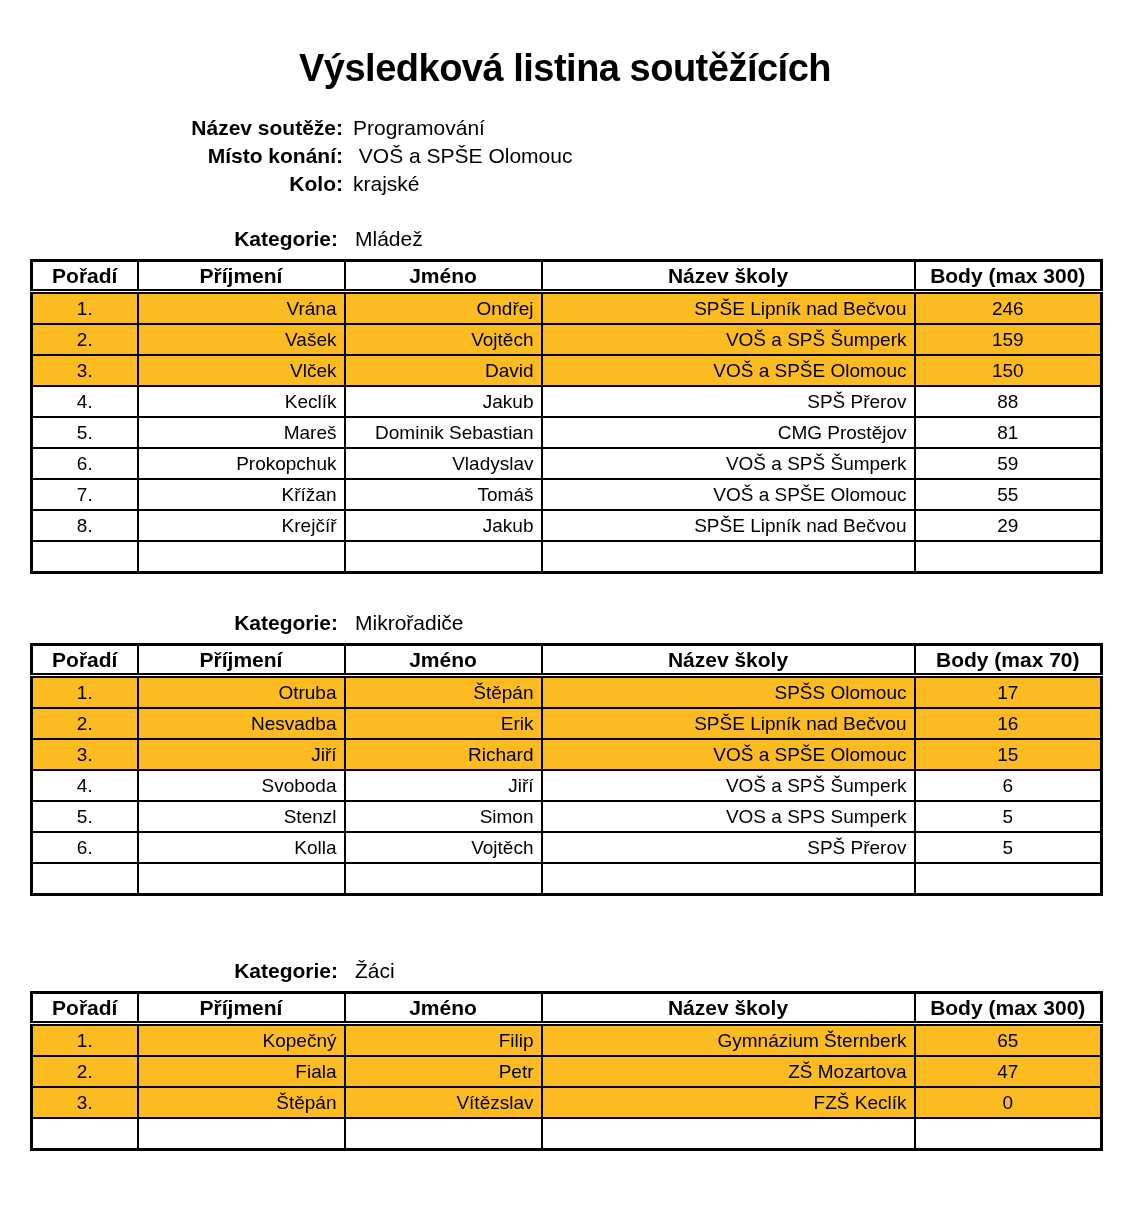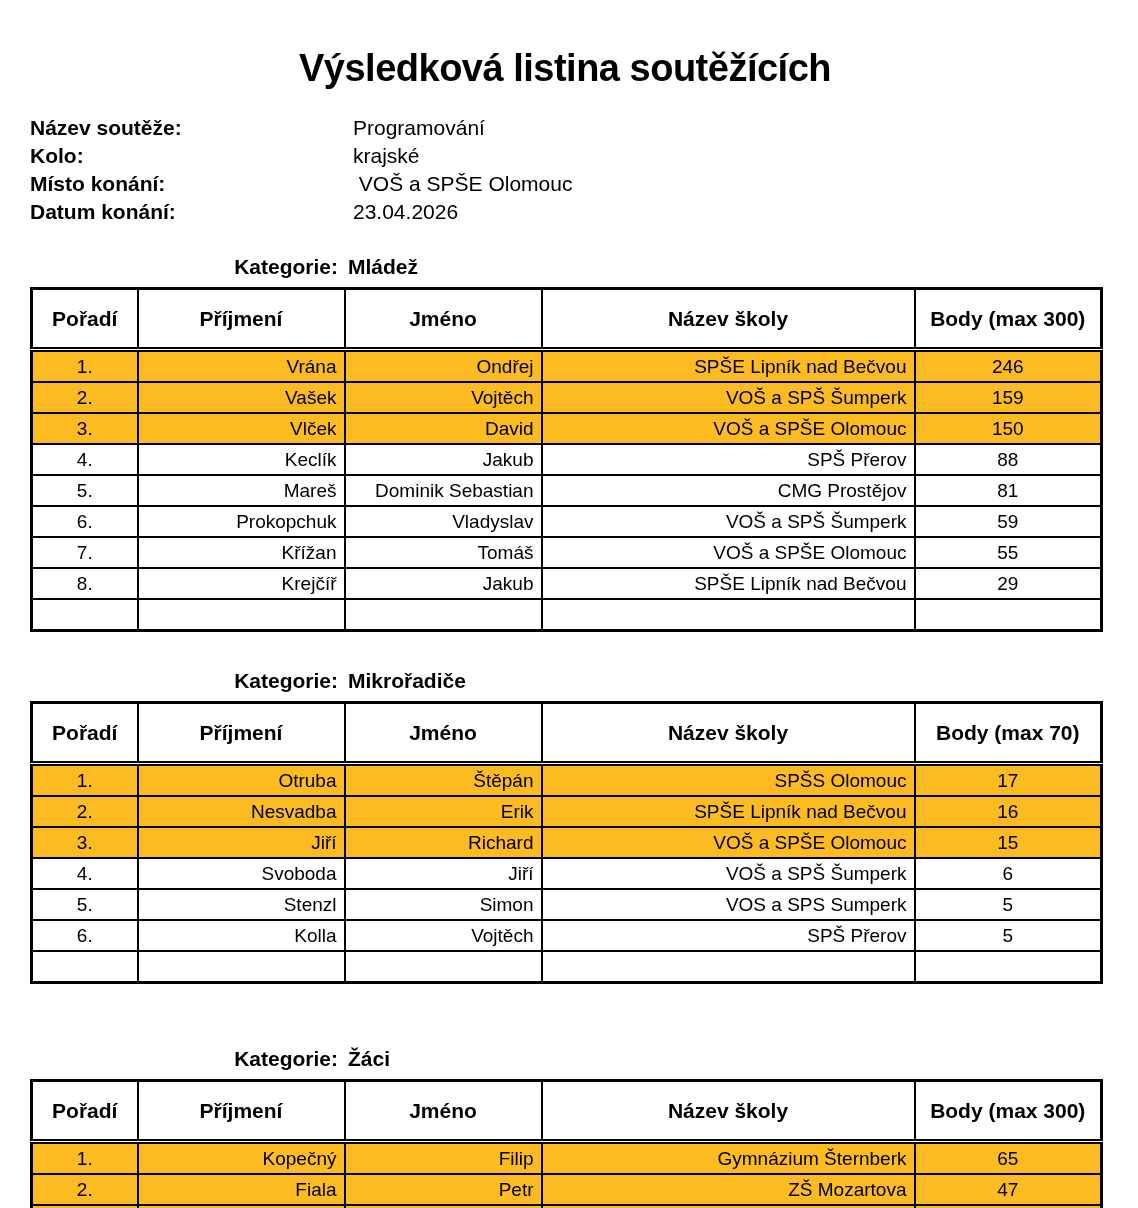--- a/index.html
+++ b/index.html
@@ -11,39 +11,39 @@
   }
   .page { padding: 46px 30px 0 30px; width: 1070px; }
 
   .doc-title {
     font-size: 38px; font-weight: bold; letter-spacing: -0.5px;
     text-align: center; margin: 0 0 24px 0; line-height: 44px;
   }
 
   .meta-block { margin: 0; }
   .meta-row { display: flex; line-height: 28px; }
-  .meta-label { width: 313px; text-align: left; font-weight: bold; font-size: 21px; }
+  .meta-label { width: 313px; text-align: right; font-weight: bold; font-size: 21px; }
   .meta-value { padding-left: 10px; font-weight: normal; font-size: 21px; white-space: pre; }
 
   .category-section { margin-top: 28px; }
   .category-section.s2 { margin-top: 36px; }
   .category-section.s3 { margin-top: 62px; }
-  .category-line { display: flex; line-height: 26px; margin-bottom: 7px; }
+  .category-line { display: flex; line-height: 26px; margin-bottom: 7px; gap: 7px; }
   .category-label { width: 308px; text-align: right; font-weight: bold; font-size: 21px; }
-  .category-value { padding-left: 10px; font-weight: bold; font-size: 21px; }
+  .category-value { padding-left: 10px; font-weight: normal; font-size: 21px; }
 
   table.results {
     border-collapse: collapse; table-layout: fixed;
     width: 1070px; border: 3px solid #000;
     background: #fff;
   }
   table.results th {
     border: 2px solid #000; border-bottom: 5px double #000;
     font-size: 21px; font-weight: bold; text-align: center;
-    height: 27px; padding: 15px 4px; background: #fff;
+    height: 27px; padding: 0 4px; background: #fff;
     overflow: hidden; white-space: nowrap;
   }
   table.results td {
     border: 2px solid #000;
     font-size: 19px; height: 29px; padding: 0 7px;
     overflow: hidden; white-space: nowrap;
   }
   table.results td.c { text-align: center; padding: 0 2px; }
   table.results td.l { text-align: right; }
   table.results tr.hl td { background: var(--hl, #FBBB21); }
@@ -60,30 +60,26 @@
 <div class="page">
 
   <h1 class="doc-title">Výsledková listina soutěžících</h1>
 
   <div class="meta-block">
     <div class="meta-row">
       <span class="meta-label">Název soutěže:</span>
       <span class="meta-value">Programování</span>
     </div>
     <div class="meta-row">
+      <span class="meta-label">Místo konání:</span>
+      <span class="meta-value"> VOŠ a SPŠE Olomouc</span>
+    </div>
+    <div class="meta-row">
       <span class="meta-label">Kolo:</span>
       <span class="meta-value">krajské</span>
-    </div>
-    <div class="meta-row">
-      <span class="meta-label">Místo konání:</span>
-      <span class="meta-value"> VOŠ a SPŠE Olomouc</span>
-    </div>
-    <div class="meta-row">
-      <span class="meta-label">Datum konání:</span>
-      <span class="meta-value">23.04.2026</span>
     </div>
   </div>
 
   <section class="category-section s1">
     <div class="category-line">
       <span class="category-label">Kategorie:</span>
       <span class="category-value">Mládež</span>
     </div>
     <table class="results">
       <colgroup>

